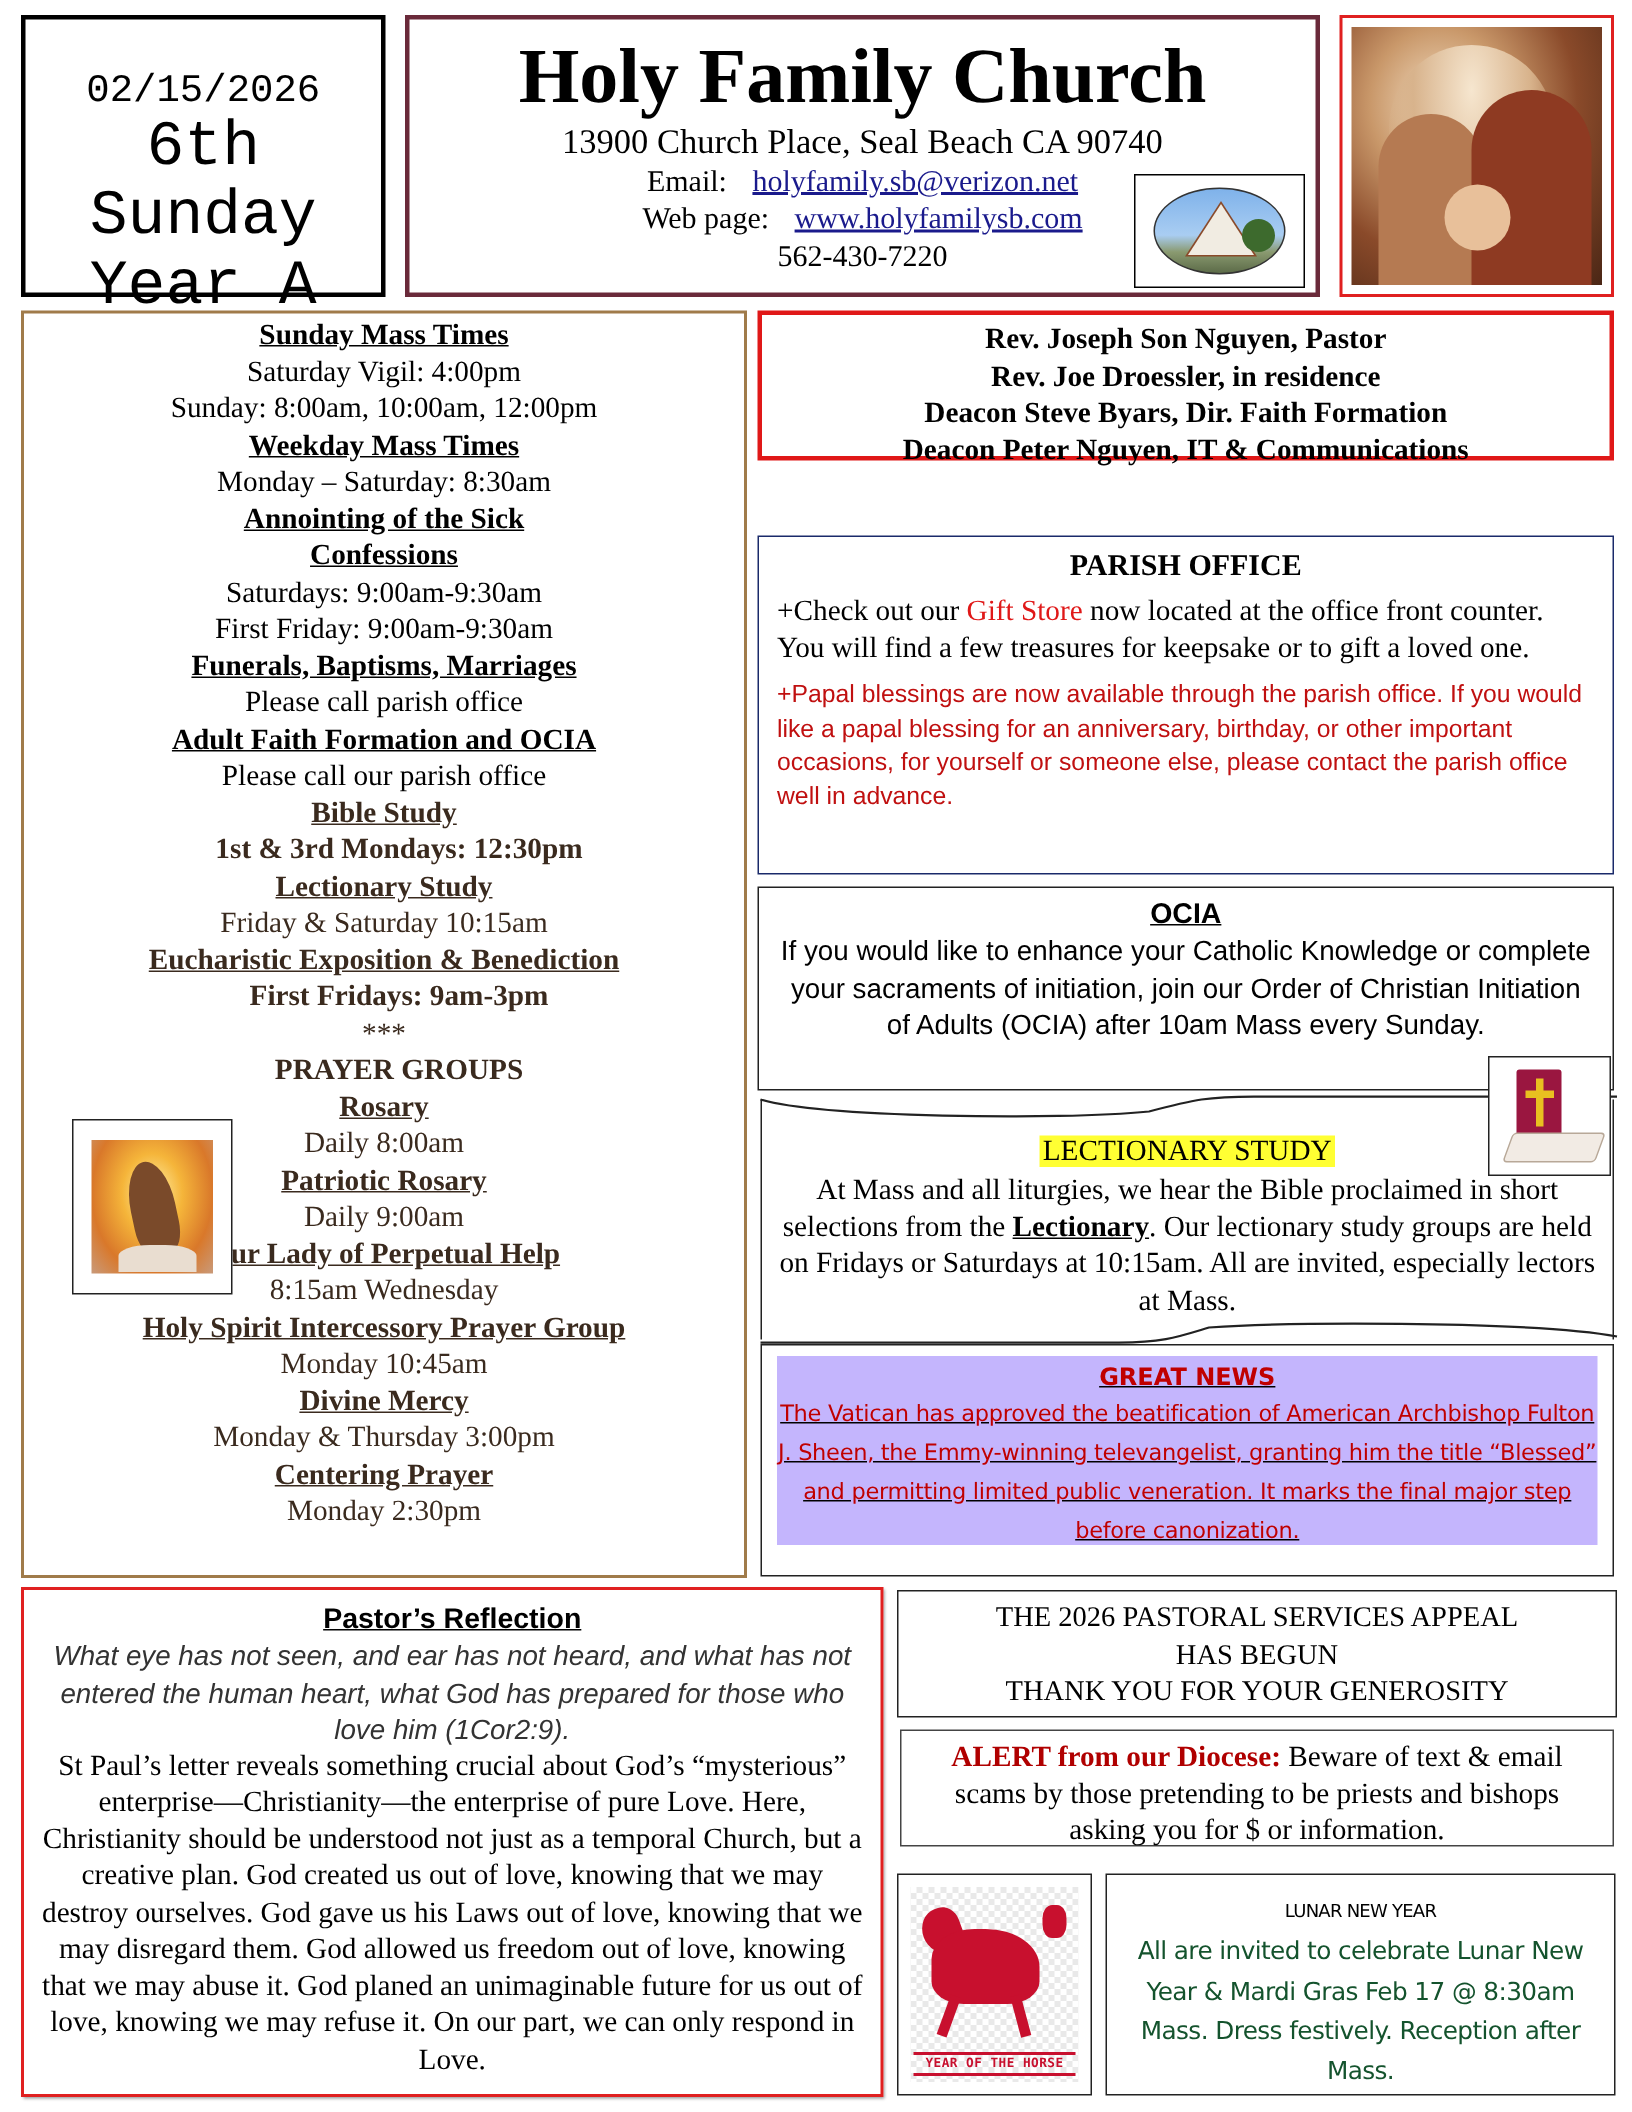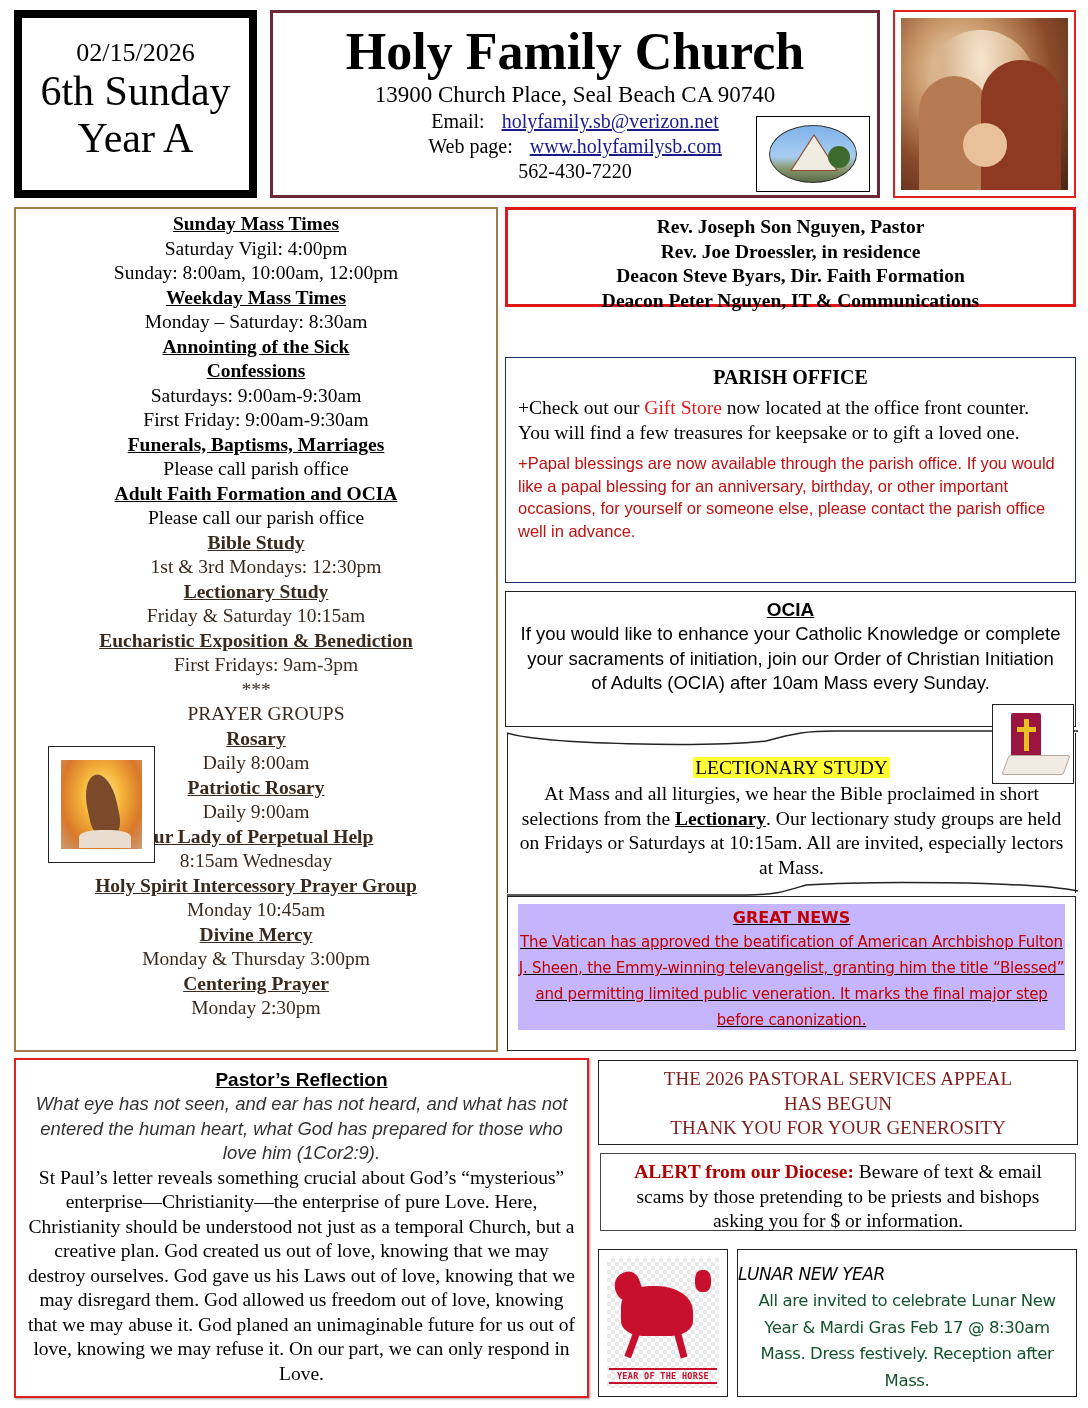--- a/index.html
+++ b/index.html
@@ -2,21 +2,21 @@
 <html><head>
   <meta charset="utf-8">
   <style>
     * { box-sizing: border-box; margin: 0; padding: 0; }
     html, body { width: 1088px; height: 1408px; background: #ffffff; overflow: hidden; }
     body { position: relative; font-family: "Liberation Serif", serif; color: #000; }
     .box { position: absolute; background: #fff; }
     .center { text-align: center; }
 
     
-    #date-box { left: 14px; top: 10px; width: 243px; height: 188px; border: 8px solid #000000; padding-top: 20px; }
+    #date-box { left: 14px; top: 10px; width: 243px; height: 188px; border: 3px solid #000000; padding-top: 32px; font-family: Liberation Mono, monospace; }
     #date-box .date { font-size: 26px; line-height: 30px; }
     #date-box .sunday { font-size: 42px; line-height: 46px; }
     #date-box .year { font-size: 42px; line-height: 48px; }
 
     
     #title-box { left: 270px; top: 10px; width: 610px; height: 188px; border: 3px solid #6a2a3a; padding-top: 10px; }
     #title-box .church-name { font-size: 52px; font-weight: bold; line-height: 58px; }
     #title-box .address { font-size: 23px; line-height: 28px; }
     #title-box .line { font-size: 20px; line-height: 25px; }
     #title-box a { color: #1a1a8c; text-decoration: underline; margin-left: 12px; }
@@ -32,21 +32,21 @@
     #holy-family-img .arch { position: absolute; left: 25px; top: 12px; width: 110px; height: 150px; border-radius: 55px 55px 0 0; background: radial-gradient(ellipse at 50% 20%, #f6e6cf 0%, #d8b38c 50%, transparent 80%); }
     #holy-family-img .mary { position: absolute; left: 18px; top: 58px; width: 70px; height: 120px; border-radius: 35px 35px 0 0; background: #b57a52; }
     #holy-family-img .joseph { position: absolute; left: 80px; top: 42px; width: 80px; height: 140px; border-radius: 40px 40px 0 0; background: #8e3a22; }
     #holy-family-img .child { position: absolute; left: 62px; top: 105px; width: 44px; height: 44px; border-radius: 50%; background: #e8c09a; }
 
     
     #schedule-box { left: 14px; top: 207px; width: 484px; height: 845px; border: 2px solid #a07b4a; padding-top: 3px; }
     #schedule-box .row { font-size: 19.5px; line-height: 24.5px; text-align: center; white-space: nowrap; }
     #schedule-box .head { font-weight: bold; text-decoration: underline; }
     #schedule-box .brown { color: #3a2a1e; }
-    #schedule-box .bold { font-weight: normal; padding-left: 20px; }
+    #schedule-box .bold { font-weight: bold; padding-left: 20px; }
     #prayer-hands-frame { position: absolute; left: 32px; top: 537px; width: 107px; height: 117px; border: 1.5px solid #222; background: #fff; padding: 13px 12px; }
     #prayer-hands-img { width: 100%; height: 100%; background: radial-gradient(ellipse at 50% 40%, #fff3b0 0%, #f5b53a 35%, #d9782a 70%, #c99a7a 100%); position: relative; overflow: hidden; }
     #prayer-hands-img .hands { position: absolute; left: 26px; top: 14px; width: 30px; height: 62px; background: #7a4a2a; border-radius: 50% 50% 30% 30%; transform: rotate(-12deg); }
     #prayer-hands-img .sleeve { position: absolute; left: 18px; top: 70px; width: 52px; height: 18px; background: #e9ddd0; border-radius: 40% 40% 0 0; }
 
     
     #clergy-box { left: 505px; top: 207px; width: 571px; height: 100px; border: 3px solid #e01818; padding-top: 5px; }
     #clergy-box .row { font-size: 19.5px; font-weight: bold; line-height: 24.5px; text-align: center; }
 
     
@@ -83,39 +83,39 @@
     #news-box .body { font-family: "DejaVu Sans", sans-serif; font-size: 15px; color: #c00000; text-align: center; line-height: 26px; letter-spacing: -0.2px; }
 
     
     #reflection-box { left: 14px; top: 1058px; width: 575px; height: 340px; border: 2px solid #e02020; box-shadow: 1px 1px 2px #999; padding-top: 8px; }
     #reflection-box .title { font-family: "Liberation Sans", sans-serif; font-size: 19px; font-weight: bold; text-decoration: underline; text-align: center; line-height: 24px; }
     #reflection-box .quote { font-family: "Liberation Sans", sans-serif; font-style: italic; font-size: 18.5px; color: #333; text-align: center; line-height: 24.5px; padding: 0 12px; }
     #reflection-box .body { font-size: 19.5px; line-height: 24.5px; text-align: center; padding: 0 12px; }
 
     
     #appeal-box { left: 598px; top: 1060px; width: 480px; height: 85px; border: 1.5px solid #222; padding-top: 6px; }
-    #appeal-box .row { font-size: 19px; line-height: 24.5px; color: #7f1d1d; text-align: center; }
+    #appeal-box .row { font-size: 19px; line-height: 24.5px; color: #000000; text-align: center; }
 
     
     #alert-box { left: 600px; top: 1153px; width: 476px; height: 78px; border: 1.5px solid #444; padding-top: 6px; }
     #alert-box .body { font-size: 19.5px; line-height: 24.5px; text-align: center; padding: 0 8px; }
     #alert-box .label { color: #b00000; font-weight: bold; }
 
     
     #horse-frame { left: 598px; top: 1249px; width: 130px; height: 148px; border: 1.5px solid #222; padding: 8px; }
     #horse-img { width: 100%; height: 100%; background: repeating-conic-gradient(#e9e9e9 0% 25%, #ffffff 0% 50%) 0 0 / 8px 8px; position: relative; overflow: hidden; }
     #horse-img .body-shape { position: absolute; left: 14px; top: 28px; width: 72px; height: 50px; background: #c8102e; border-radius: 40% 50% 30% 30%; }
     #horse-img .head { position: absolute; left: 8px; top: 14px; width: 26px; height: 30px; background: #c8102e; border-radius: 50% 40% 20% 50%; transform: rotate(-20deg); }
     #horse-img .leg1 { position: absolute; left: 22px; top: 72px; width: 7px; height: 28px; background: #c8102e; transform: rotate(20deg); }
     #horse-img .leg2 { position: absolute; left: 70px; top: 72px; width: 7px; height: 28px; background: #c8102e; transform: rotate(-15deg); }
     #horse-img .lantern { position: absolute; right: 8px; top: 12px; width: 16px; height: 22px; background: #c8102e; border-radius: 40%; }
     #horse-img .caption { position: absolute; left: 2px; right: 2px; bottom: 4px; font-family: "DejaVu Sans Mono", monospace; font-size: 8.5px; font-weight: bold; color: #c8102e; text-align: center; border-top: 2px solid #c8102e; border-bottom: 2px solid #c8102e; line-height: 12px; letter-spacing: 0.3px; }
 
     #lunar-box { left: 737px; top: 1249px; width: 340px; height: 148px; border: 1.5px solid #222; padding-top: 10px; overflow: hidden; }
-    #lunar-box .title { font-family: "DejaVu Sans", sans-serif; font-size: 17px; text-align: left; line-height: 28px; letter-spacing: -0.5px; font-style: italic; }
+    #lunar-box .title { font-family: "DejaVu Sans", sans-serif; font-size: 12px; text-align: center; line-height: 28px; letter-spacing: -0.5px; }
     #lunar-box .body { font-family: "DejaVu Sans", sans-serif; font-size: 16.5px; color: #14532d; text-align: center; line-height: 26.5px; letter-spacing: -0.4px; padding: 0 4px; }
   </style>
 </head>
 <body>
 
 <div id="date-box" class="box center">
   <div class="date">02/15/2026</div>
   <div class="sunday">6th Sunday</div>
   <div class="year">Year A</div>
 </div>

